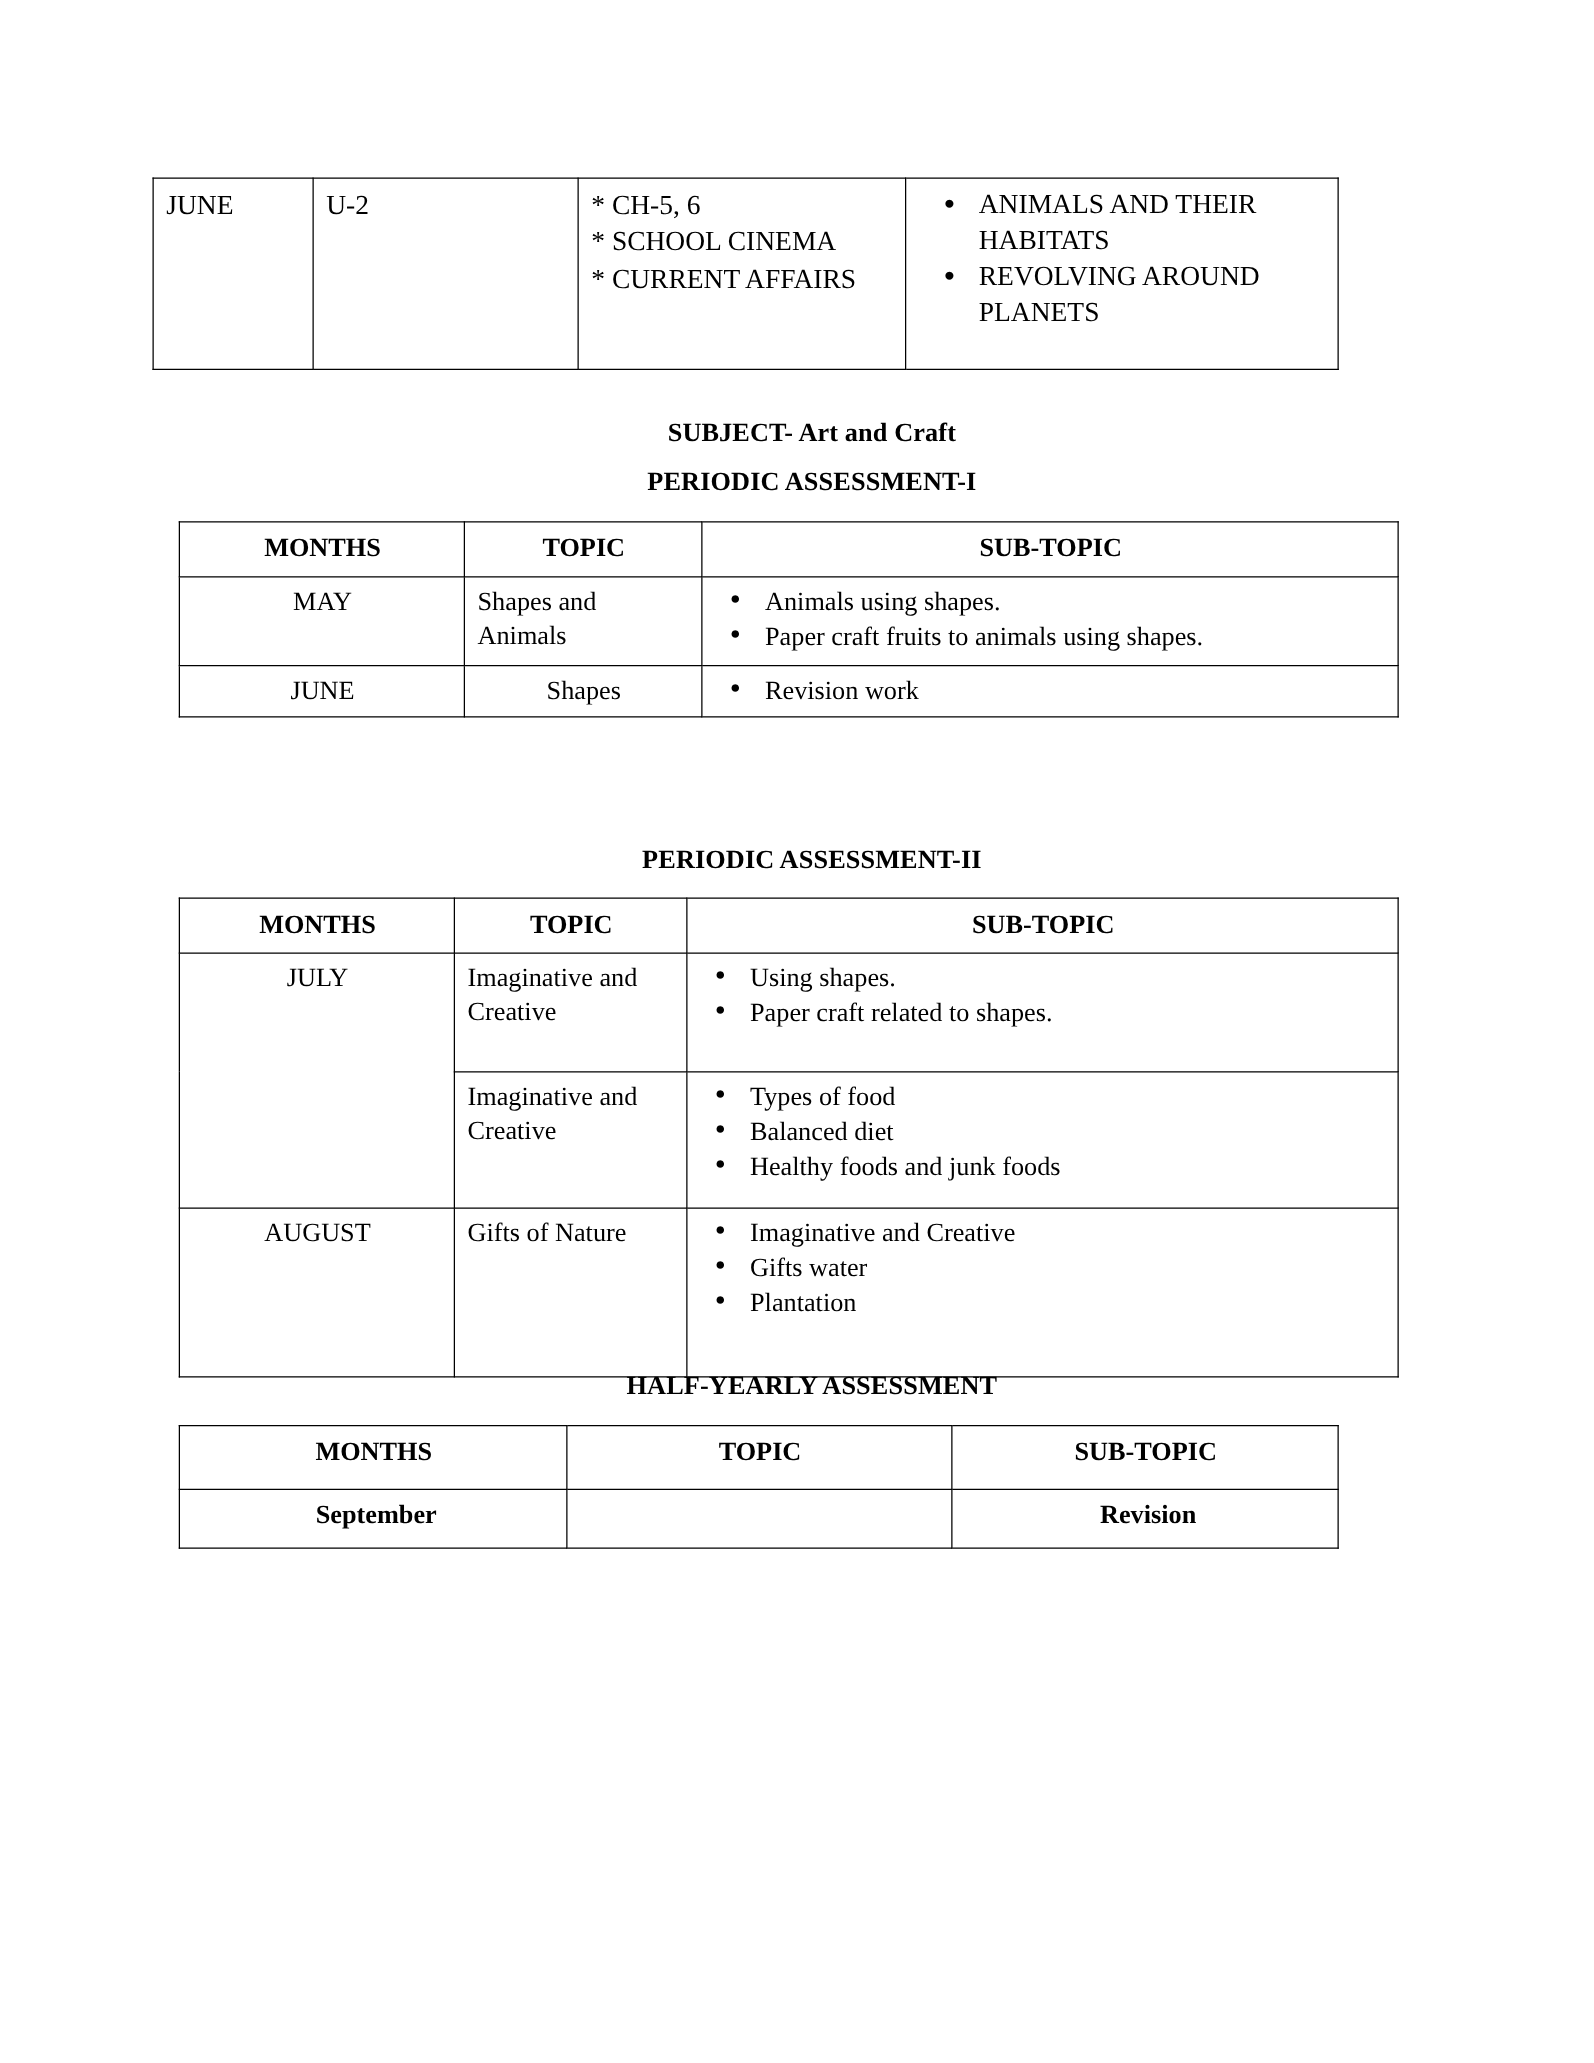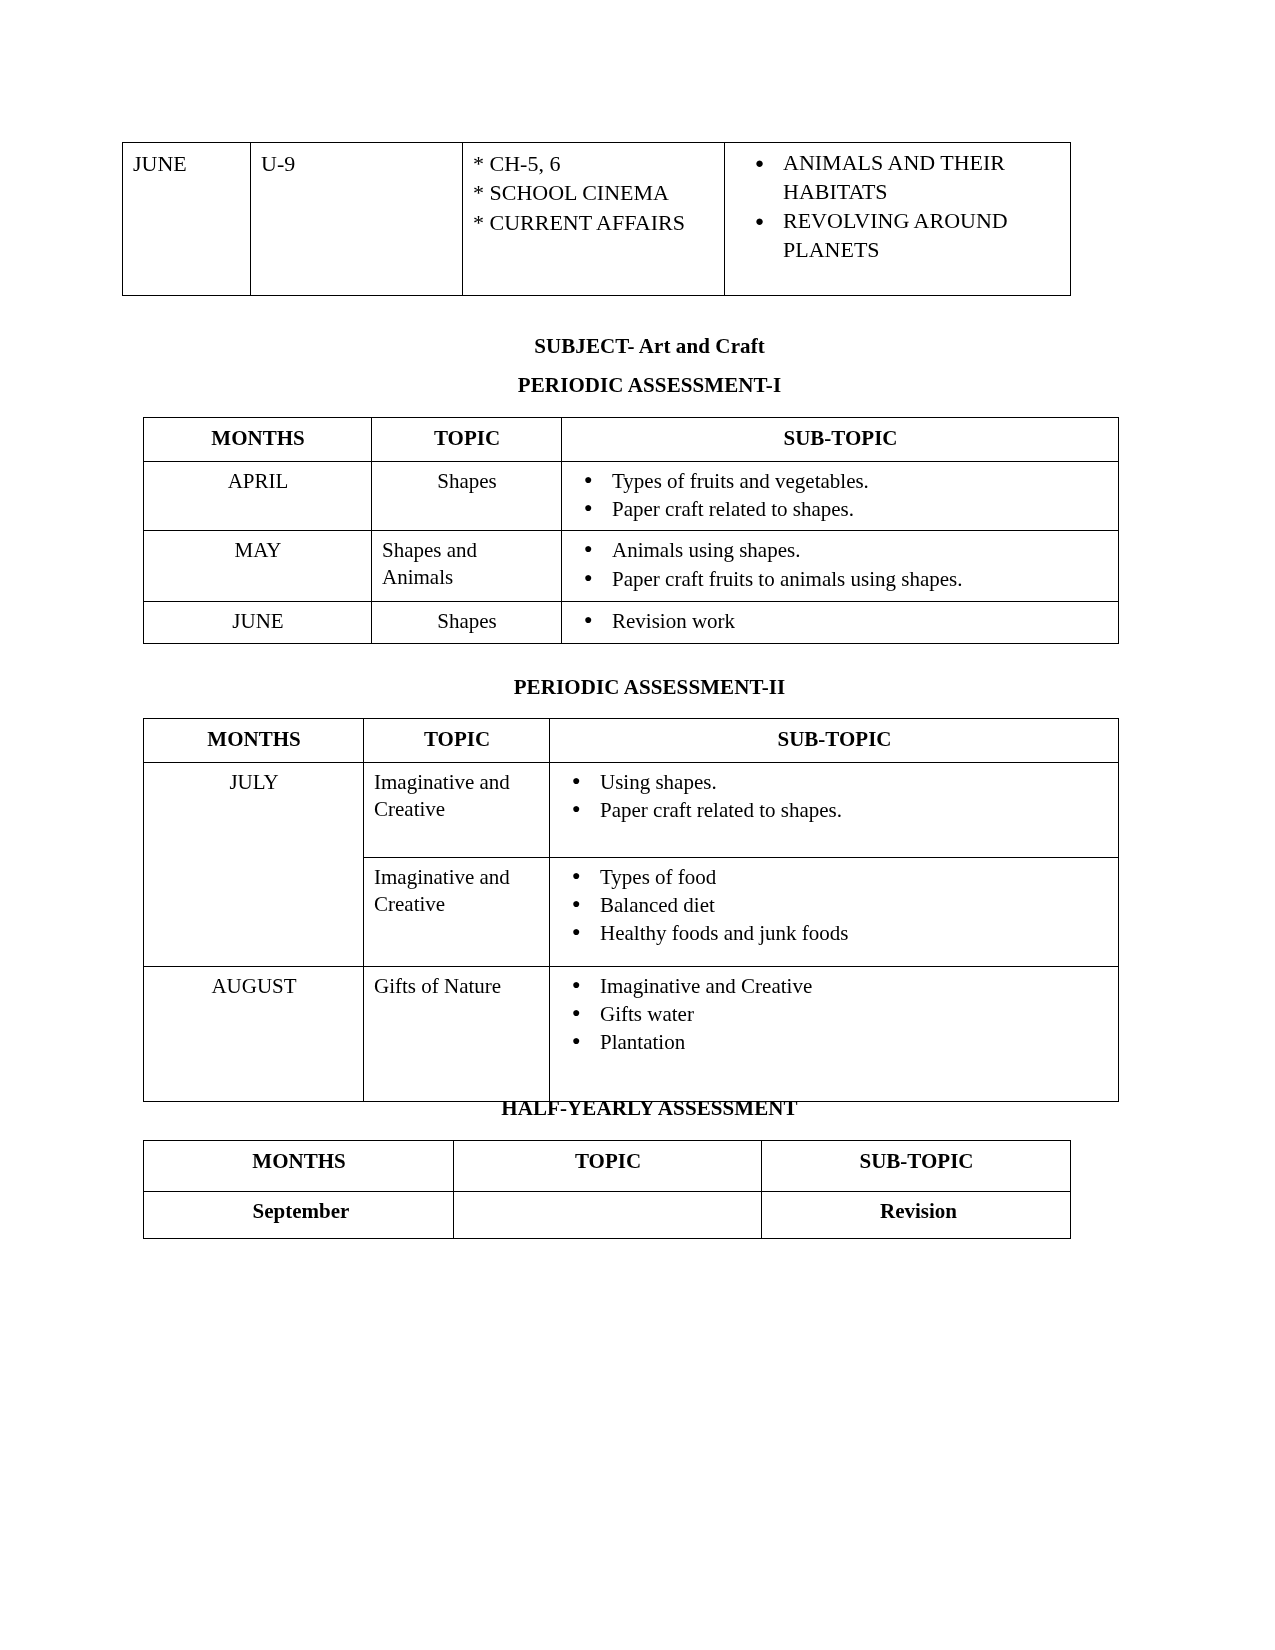--- a/index.html
+++ b/index.html
@@ -151,21 +151,21 @@
         <col class="c2">
         <col class="c3">
         <col class="c4">
     </colgroup>
     <tbody>
       <tr>
         <td class="plain tall">
           <div>JUNE</div>
         </td>
         <td class="plain">
-          <div>U-9</div>
+          <div>U-2</div>
         </td>
         <td class="plain">
           <div>* CH-5, 6</div>
           <div>* SCHOOL CINEMA</div>
           <div>* CURRENT AFFAIRS</div>
         </td>
         <td>
           <ul class="b">
             <li>ANIMALS AND THEIR HABITATS</li>
             <li>REVOLVING AROUND PLANETS</li>
@@ -183,30 +183,20 @@
         <col class="c1">
         <col class="c2">
         <col class="c3">
       </colgroup>
     <tbody>
       <tr class="hdr">
         <td>MONTHS</td>
         <td>TOPIC</td>
         <td>SUB-TOPIC</td>
       </tr>
-      <tr class="r1">
-        <td class="ctr">APRIL</td>
-        <td class="ctr">Shapes</td>
-        <td>
-          <ul class="b">
-            <li>Types of fruits and vegetables.</li>
-            <li>Paper craft related to shapes.</li>
-          </ul>
-        </td>
-      </tr>
       <tr class="r2">
         <td class="ctr">MAY</td>
         <td>Shapes and Animals</td>
         <td>
           <ul class="b">
             <li>Animals using shapes.</li>
             <li>Paper craft fruits to animals using shapes.</li>
           </ul>
         </td>
       </tr>

